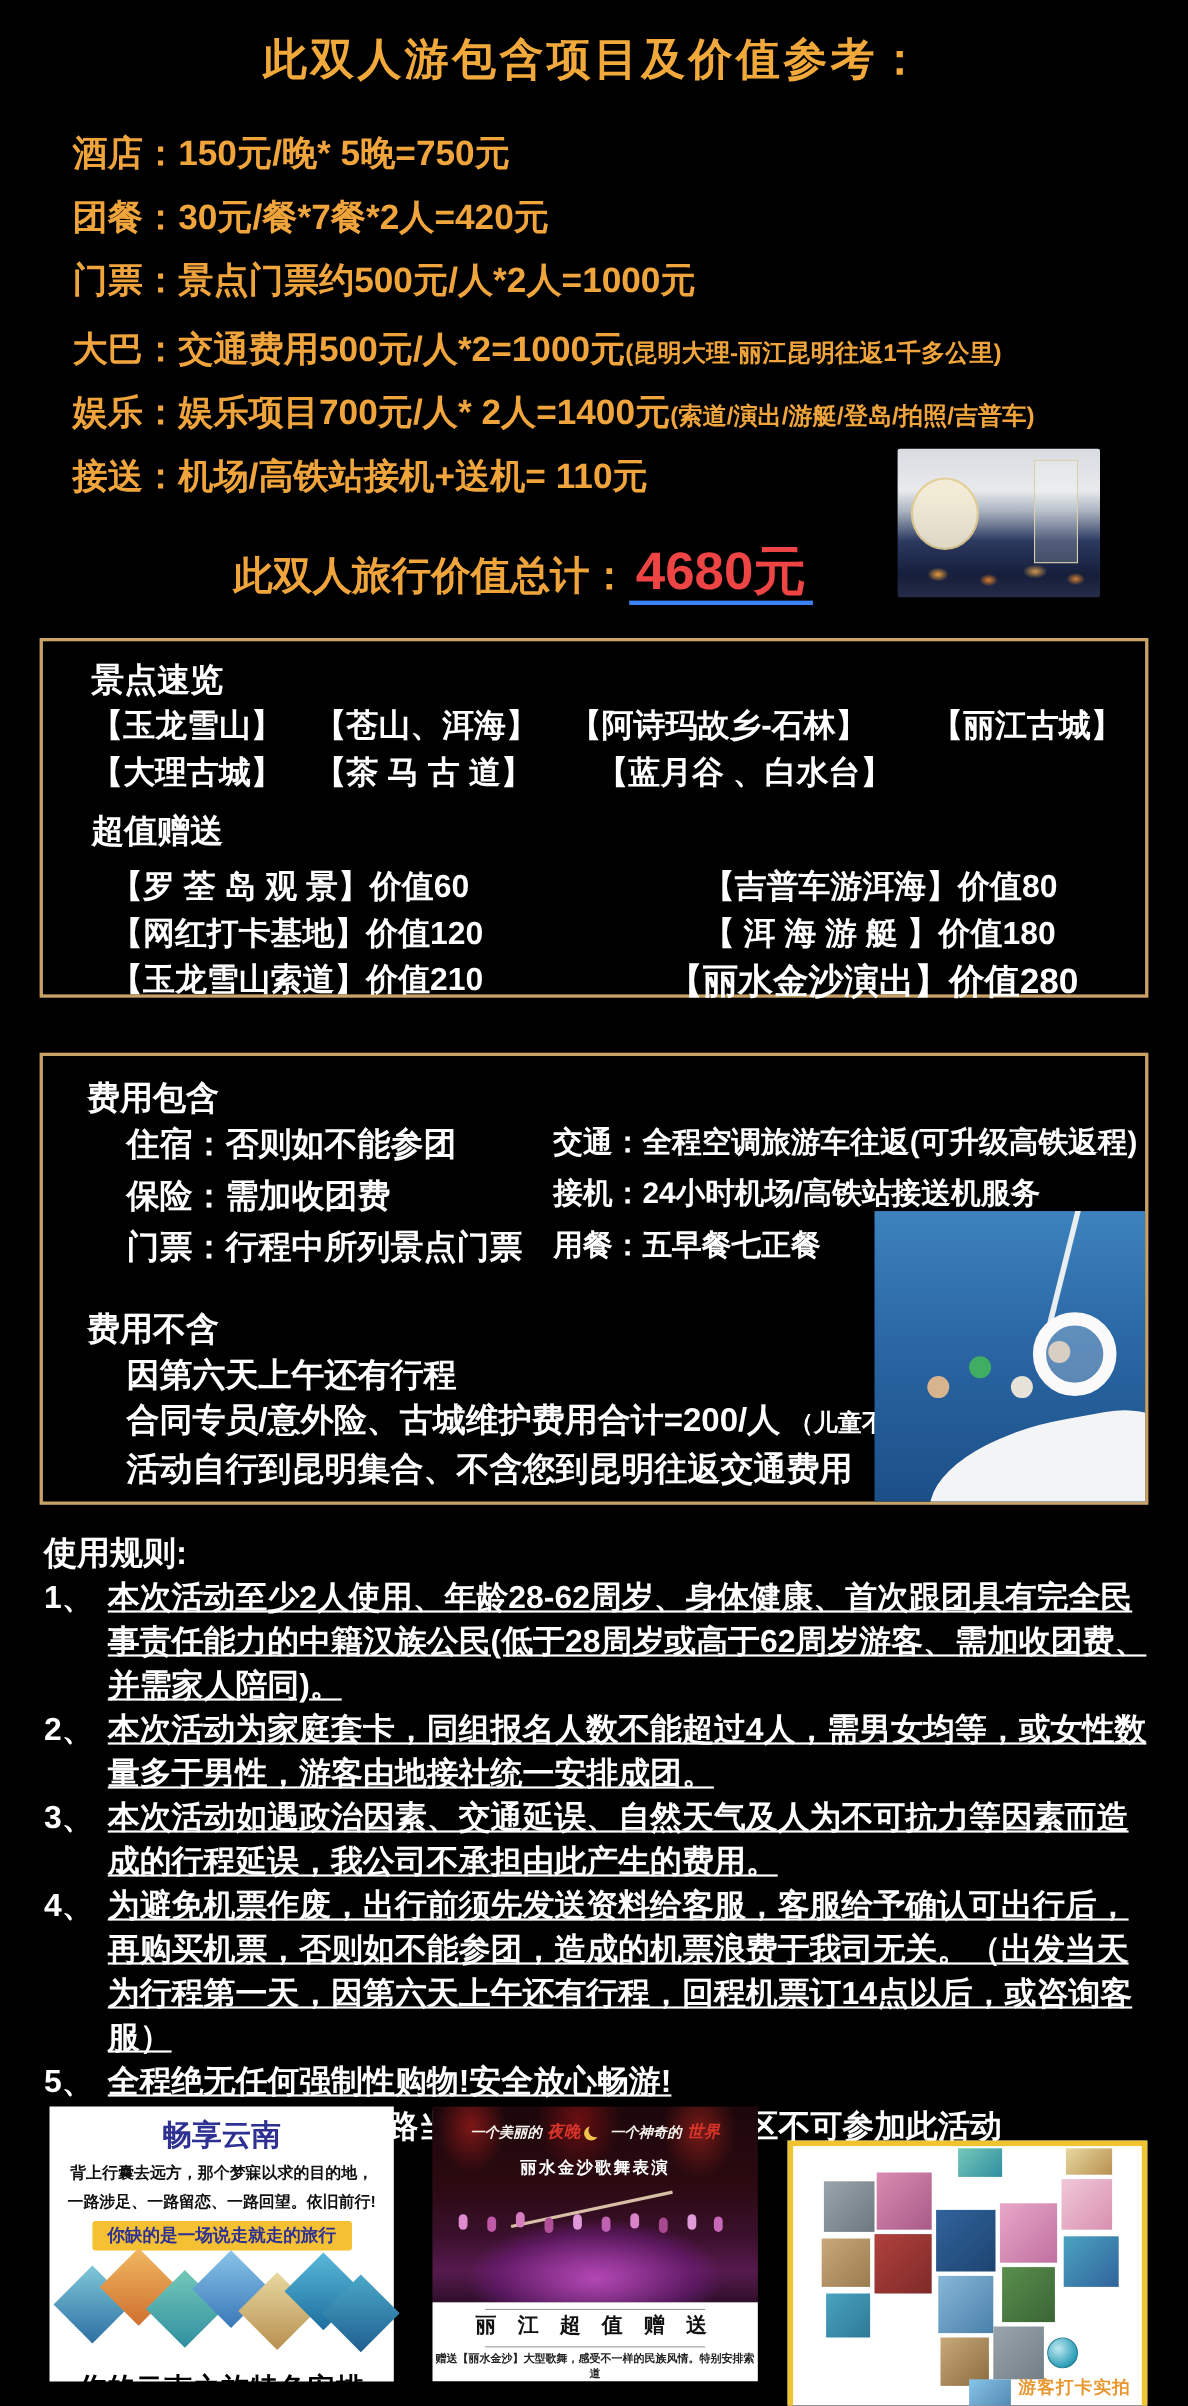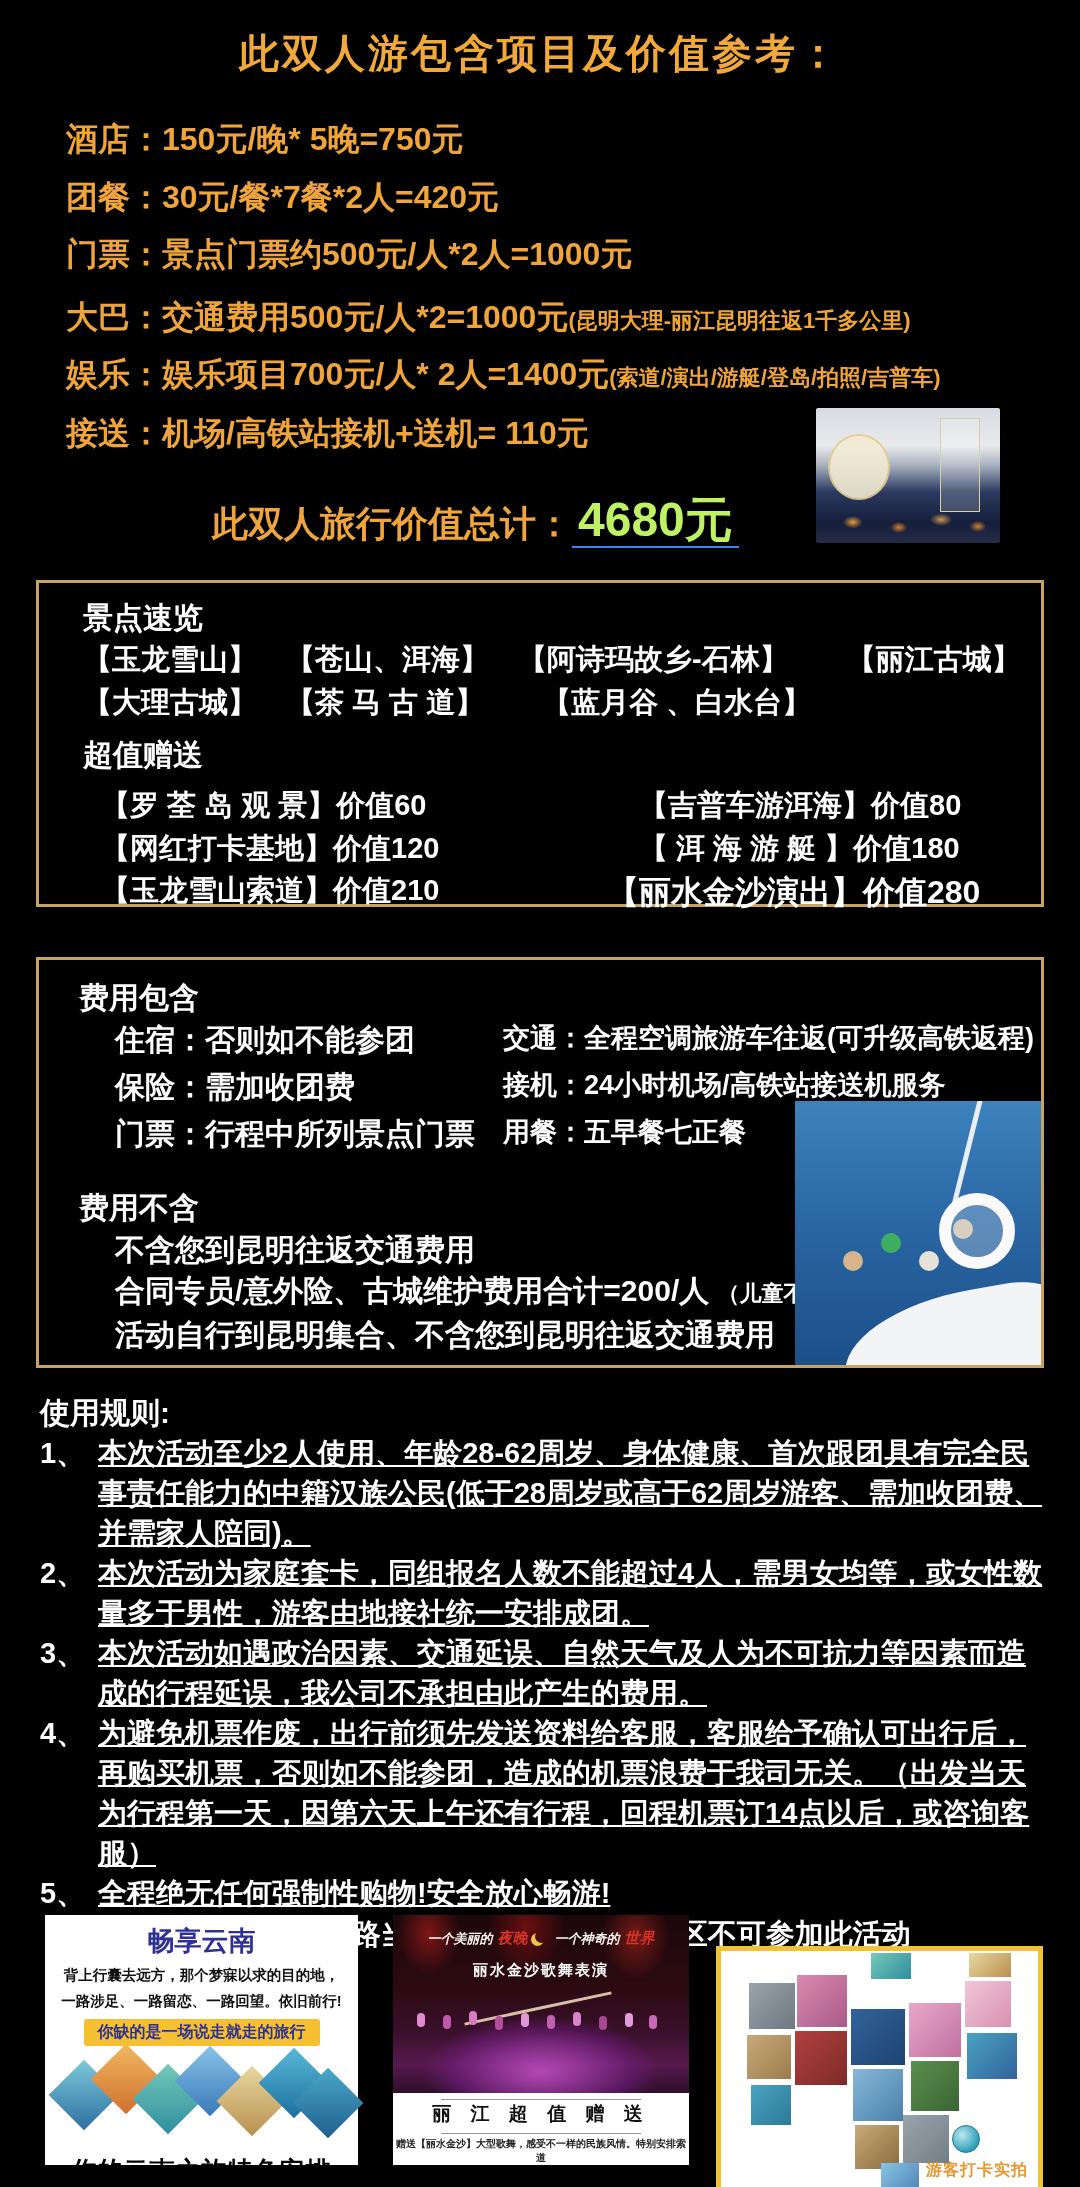--- a/index.html
+++ b/index.html
@@ -33,22 +33,22 @@
     border:1px solid #d9d0ab; background:rgba(255,255,255,.18); }
   .lj-lights { position:absolute; left:0; bottom:0; width:100%; height:52px;
     background:
       radial-gradient(14px 9px at 20% 60%, rgba(255,170,60,.9), transparent 70%),
       radial-gradient(12px 8px at 45% 70%, rgba(255,140,40,.85), transparent 70%),
       radial-gradient(16px 9px at 68% 55%, rgba(255,180,80,.8), transparent 70%),
       radial-gradient(12px 8px at 88% 68%, rgba(255,150,50,.8), transparent 70%); }
 
   .total-line { position:absolute; left:212px; top:496px; display:flex; align-items:baseline; }
   .total-label { font-size:36px; font-weight:bold; color:#F0A43C; }
-  .total-value { font-size:48px; font-weight:bold; color:#bef264;
-    border-bottom:2px solid #3b82f6; padding:0 6px 2px 6px; line-height:1.0; }
+  .total-value { font-size:48px; font-weight:bold; color:#ef4444;
+    border-bottom:4px solid #3b82f6; padding:0 6px 2px 6px; line-height:1.0; }
 
   
   .gold-box { position:absolute; left:36px; width:1008px;
     border:3px solid #C9A365; box-sizing:border-box; background:#000; }
   .box1 { top:580px; height:327px; }
   .box2 { top:957px; height:411px; }
   .box-abs { position:absolute; white-space:nowrap; color:#FFFFFF; font-weight:bold; }
 
   .hl-title   { left:44px; top:15px;  font-size:30px; }
   .hl-row1    { left:44px; top:57px;  font-size:29px; }
@@ -209,21 +209,21 @@
     </div>
     <div class="inc-row ir1">
       <span class="inc-left">保险：需加收团费</span>
       <span class="inc-right">接机：24小时机场/高铁站接送机服务</span>
     </div>
     <div class="inc-row ir2">
       <span class="inc-left">门票：行程中所列景点门票</span>
       <span class="inc-right">用餐：五早餐七正餐</span>
     </div>
     <div class="box-abs fee-exc-t">费用不含</div>
-    <div class="box-abs ex0">不含您到昆明往返交通费用</div>
+    <div class="box-abs ex0">因第六天上午还有行程</div>
     <div class="box-abs ex1"><span>合同专员/意外险、古城维护费用合计=200/人</span> <span class="ex-note">（儿童不需此费用）</span></div>
     <div class="box-abs ex2">活动自行到昆明集合、不含您到昆明往返交通费用</div>
     <div class="boat-photo">
       <div class="boat-mast"></div>
       <div class="boat-hull"></div>
       <div class="boat-ring"></div>
       <div class="pp pp1"></div>
       <div class="pp pp2"></div>
       <div class="pp pp3"></div>
       <div class="pp pp4"></div>

